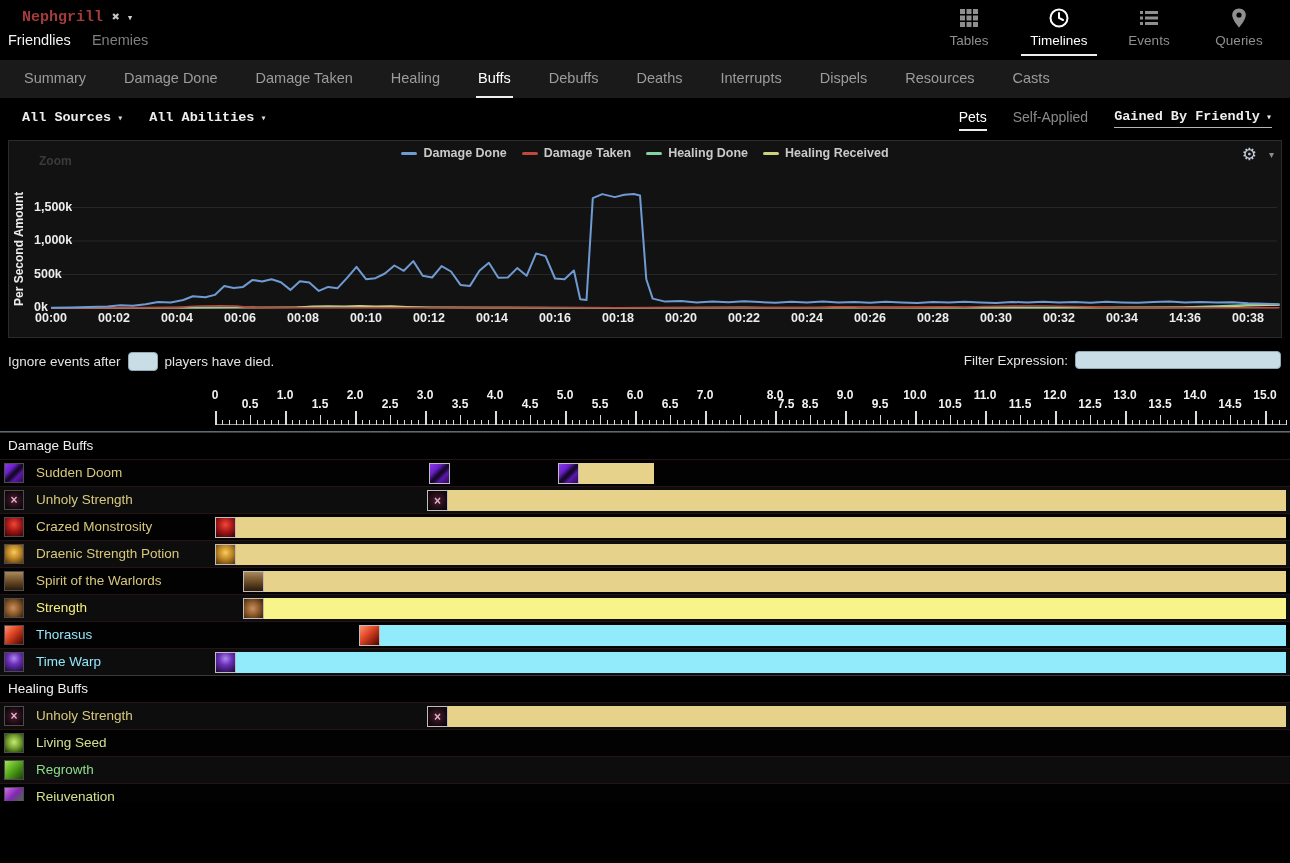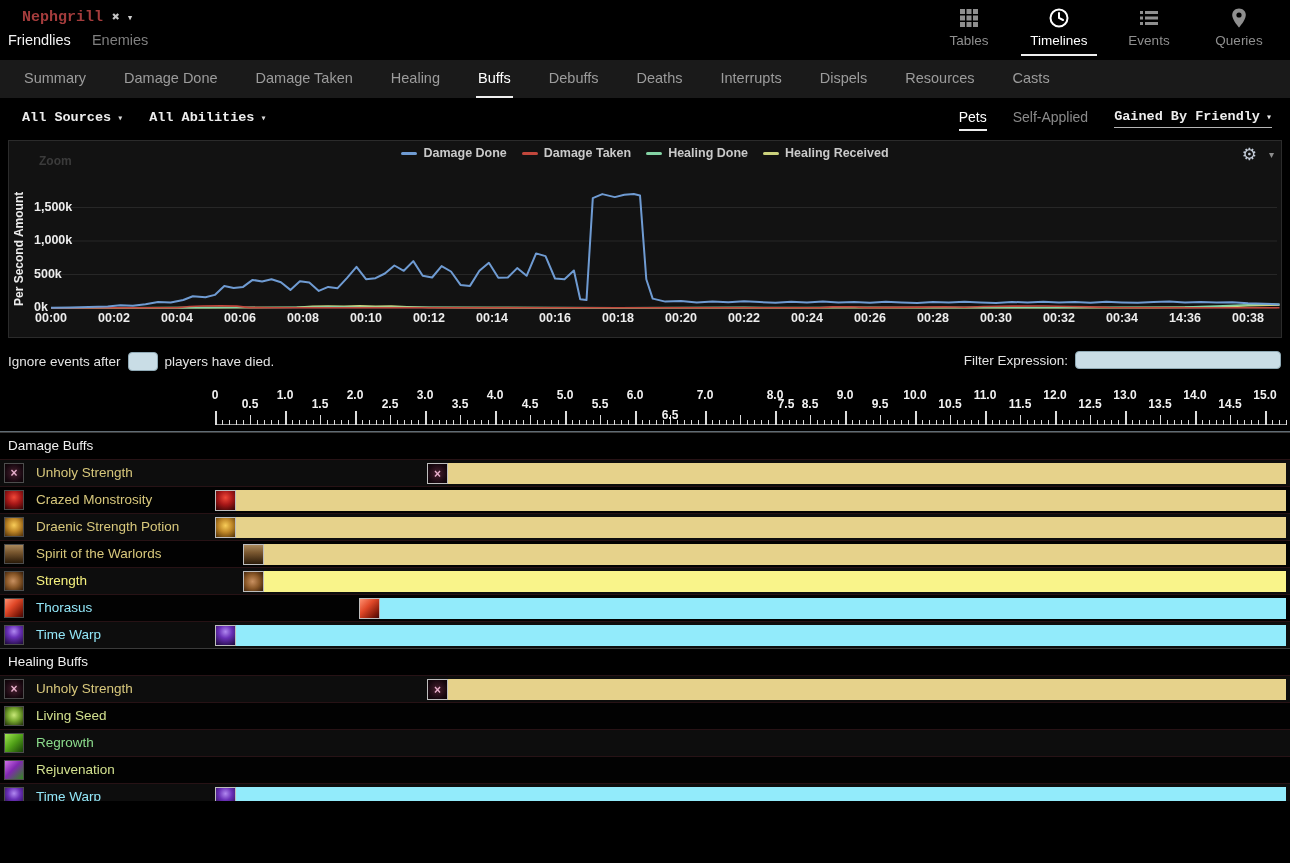--- a/index.html
+++ b/index.html
@@ -319,21 +319,21 @@
     <div class="rtick" style="left: 614px; height: 5px;"></div>
     <div class="rtick" style="left: 621px; height: 5px;"></div>
     <div class="rtick" style="left: 628px; height: 5px;"></div>
     <div class="rtick major" style="left: 635px; height: 14px;"></div>
     <div class="rlab" style="left: 635px; top: 2px;">6.0</div>
     <div class="rtick" style="left: 642px; height: 5px;"></div>
     <div class="rtick" style="left: 649px; height: 5px;"></div>
     <div class="rtick" style="left: 656px; height: 5px;"></div>
     <div class="rtick" style="left: 663px; height: 5px;"></div>
     <div class="rtick" style="left: 670px; height: 10px;"></div>
-    <div class="rlab" style="left: 670px; top: 11px; margin-top: 11px;">6.5</div>
+    <div class="rlab" style="left: 670px; top: 11px;">6.5</div>
     <div class="rtick" style="left: 677px; height: 5px;"></div>
     <div class="rtick" style="left: 684px; height: 5px;"></div>
     <div class="rtick" style="left: 691px; height: 5px;"></div>
     <div class="rtick" style="left: 698px; height: 5px;"></div>
     <div class="rtick major" style="left: 705px; height: 14px;"></div>
     <div class="rlab" style="left: 705px; top: 2px;">7.0</div>
     <div class="rtick" style="left: 712px; height: 5px;"></div>
     <div class="rtick" style="left: 719px; height: 5px;"></div>
     <div class="rtick" style="left: 726px; height: 5px;"></div>
     <div class="rtick" style="left: 733px; height: 5px;"></div>
@@ -429,20 +429,27 @@
     <div class="rtick" style="left: 1258px; height: 5px;"></div>
     <div class="rtick major" style="left: 1265px; height: 14px;"></div>
     <div class="rlab" style="left: 1265px; top: 2px;">15.0</div>
     <div class="rtick" style="left: 1272px; height: 5px;"></div>
     <div class="rtick" style="left: 1279px; height: 5px;"></div>
     <div class="rtick" style="left: 1286px; height: 5px;"></div>
   </div>
 
 <div class="buff-list" id="buffList">
     <div class="sec-header">Damage Buffs</div>
+    <div class="brow">
+      <div class="row-icon" style="background: linear-gradient(135deg, rgb(138, 56, 232) 0%, rgb(106, 32, 200) 30%, rgb(24, 8, 48) 48%, rgb(24, 8, 48) 56%, rgb(90, 24, 168) 70%, rgb(48, 8, 90) 100%);"></div>
+      <span class="row-label" style="color: rgb(216, 200, 124);">Sudden Doom</span>
+      <div class="bar-icon" style="background: linear-gradient(135deg, rgb(138, 56, 232) 0%, rgb(106, 32, 200) 30%, rgb(24, 8, 48) 48%, rgb(24, 8, 48) 56%, rgb(90, 24, 168) 70%, rgb(48, 8, 90) 100%); left: 428.5px;"></div>
+      <div class="bar-icon" style="background: linear-gradient(135deg, rgb(138, 56, 232) 0%, rgb(106, 32, 200) 30%, rgb(24, 8, 48) 48%, rgb(24, 8, 48) 56%, rgb(90, 24, 168) 70%, rgb(48, 8, 90) 100%); left: 558px;"></div>
+      <div class="bar-span" style="left: 579px; width: 74.9px; background: rgb(230, 210, 139);"></div>
+    </div>
     <div class="brow alt">
       <div class="row-icon" style="background: radial-gradient(circle, rgb(72, 32, 48) 0%, rgb(24, 8, 16) 70%, rgb(12, 4, 6) 100%); color: rgb(232, 176, 204);">×</div>
       <span class="row-label" style="color: rgb(216, 200, 124);">Unholy Strength</span>
       <div class="bar-icon" style="background: radial-gradient(circle, rgb(72, 32, 48) 0%, rgb(24, 8, 16) 70%, rgb(12, 4, 6) 100%); color: rgb(232, 176, 204); left: 427.1px;">×</div>
       <div class="bar-span" style="left: 448.1px; width: 837.9px; background: rgb(230, 210, 139);"></div>
     </div>
     <div class="brow">
       <div class="row-icon" style="background: radial-gradient(circle at 50% 35%, rgb(240, 72, 56) 0%, rgb(168, 24, 24) 45%, rgb(48, 4, 4) 100%);"></div>
       <span class="row-label" style="color: rgb(216, 200, 124);">Crazed Monstrosity</span>
       <div class="bar-icon" style="background: radial-gradient(circle at 50% 35%, rgb(240, 72, 56) 0%, rgb(168, 24, 24) 45%, rgb(48, 4, 4) 100%); left: 215px;"></div>

